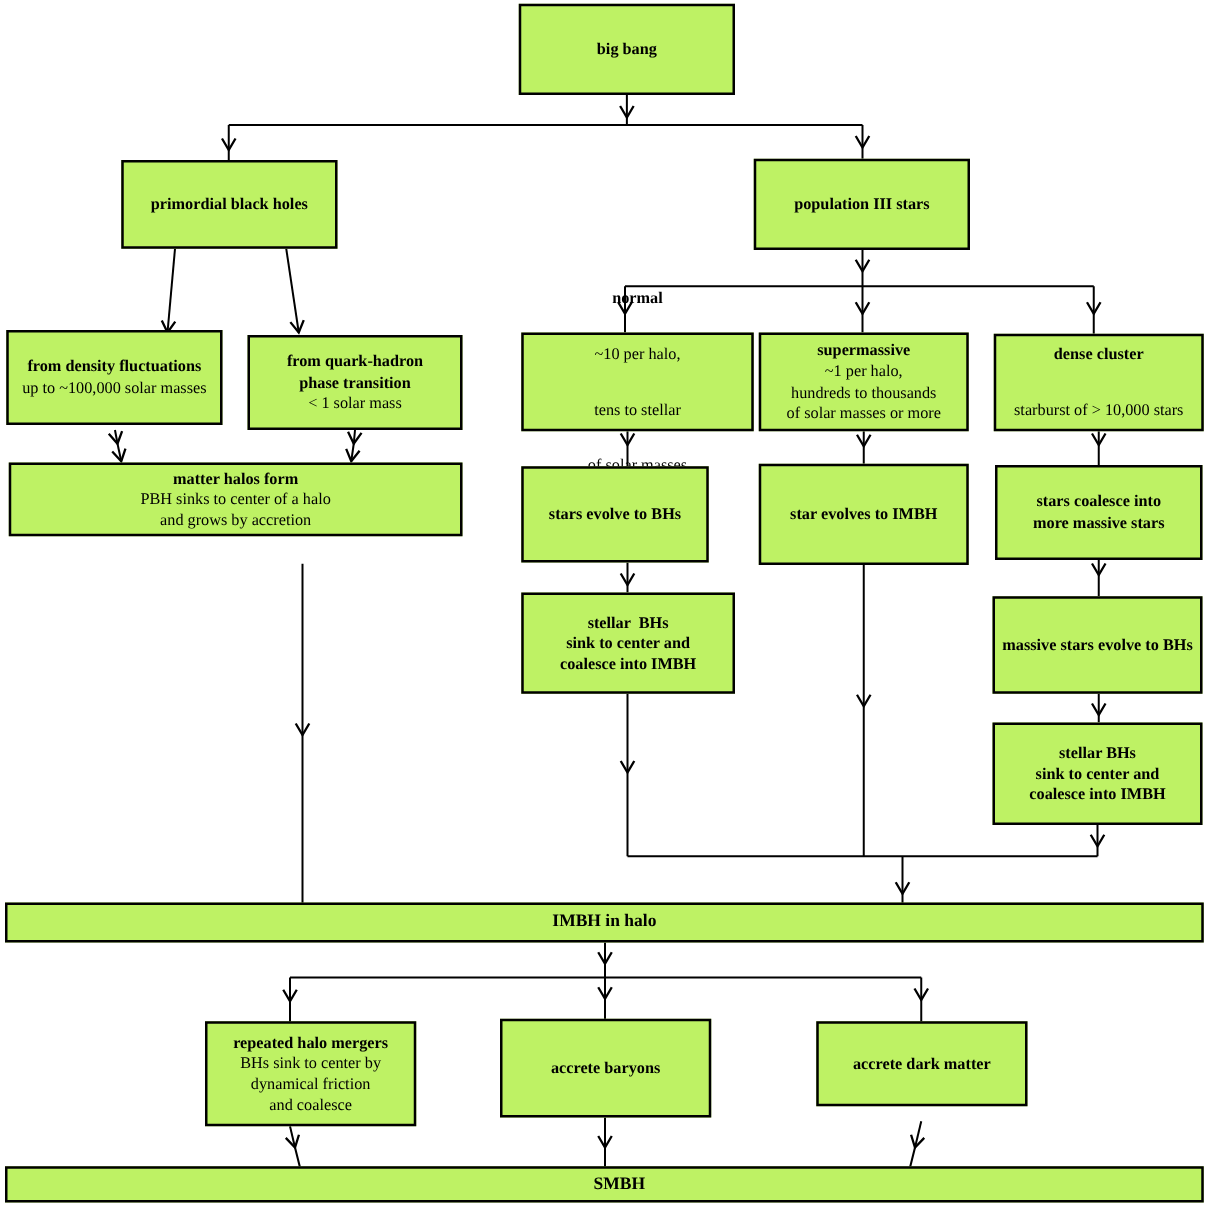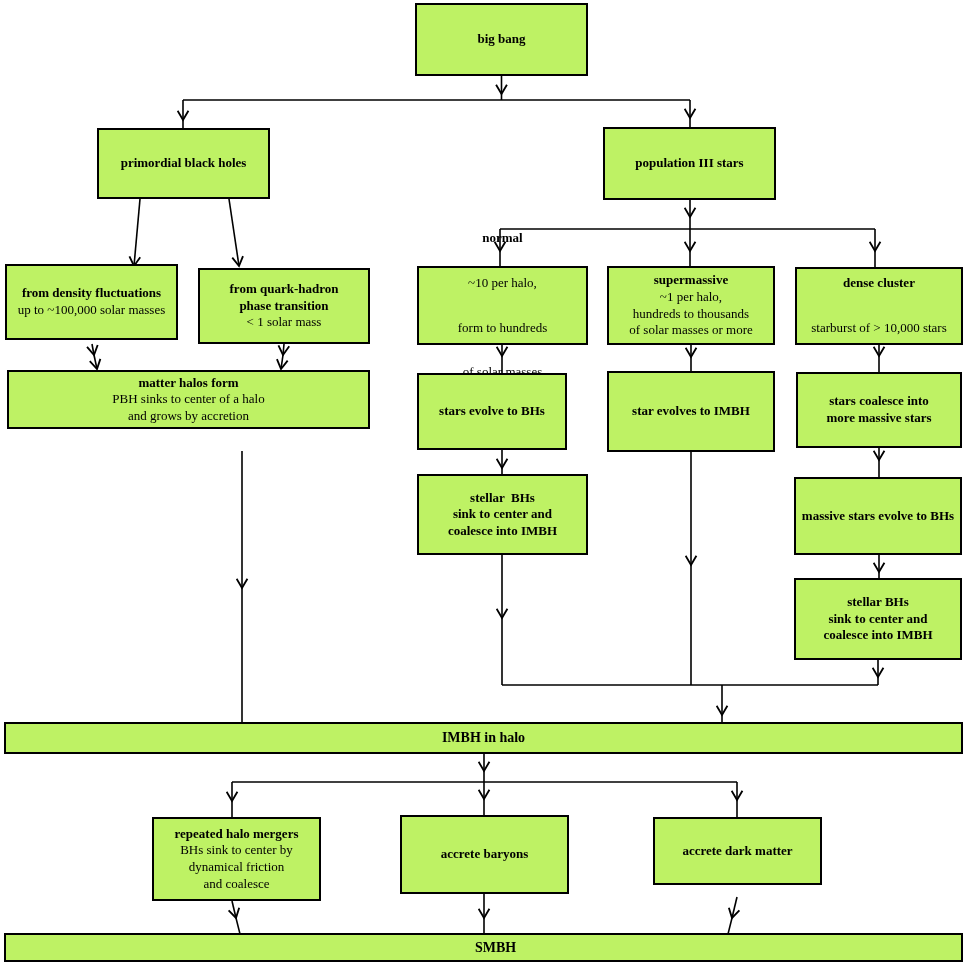--- a/index.html
+++ b/index.html
@@ -110,24 +110,24 @@
       <div class="ln b">from quark-hadron</div>
       <div class="ln b">phase transition</div>
       <div class="ln">&lt; 1 solar mass</div>
     </div>
   <div class="node" style="left:7px;top:370px;width:363px;height:59px;">
       <div class="ln b">matter halos form</div>
       <div class="ln">PBH sinks to center of a halo</div>
       <div class="ln">and grows by accretion</div>
     </div>
 
-  <div class="node" style="left:417px;top:266px;width:171px;height:79px;gap:28px;">
+  <div class="node" style="left:417px;top:266px;width:186px;height:79px;gap:28px;">
       <div class="ln b">normal</div>
       <div class="ln">~10 per halo,</div>
-      <div class="ln">form to hundreds</div>
+      <div class="ln">tens to stellar</div>
       <div class="ln">of solar masses</div>
     </div>
   <div class="node" style="left:607px;top:266px;width:168px;height:79px;">
       <div class="ln b">supermassive</div>
       <div class="ln">~1 per halo,</div>
       <div class="ln">hundreds to thousands</div>
       <div class="ln">of solar masses or more</div>
     </div>
   <div class="node" style="left:795px;top:267px;width:168px;height:78px;gap:28px;">
       <div class="ln b">dense cluster</div>
@@ -156,21 +156,21 @@
   <div class="node" style="left:794px;top:578px;width:168px;height:82px;">
       <div class="ln b">stellar BHs</div>
       <div class="ln b">sink to center and</div>
       <div class="ln b">coalesce into IMBH</div>
     </div>
 
   <div class="node bar" style="left:4px;top:722px;width:959px;height:32px;">
       <div class="ln b">IMBH in halo</div>
     </div>
 
-  <div class="node" style="left:152px;top:817px;width:169px;height:84px;font-family:Liberation Serif, serif;">
+  <div class="node" style="left:164px;top:817px;width:169px;height:84px;font-family:Liberation Serif, serif;">
       <div class="ln b">repeated halo mergers</div>
       <div class="ln">BHs sink to center by</div>
       <div class="ln">dynamical friction</div>
       <div class="ln">and coalesce</div>
     </div>
   <div class="node" style="left:400px;top:815px;width:169px;height:79px;">
       <div class="ln b">accrete baryons</div>
     </div>
   <div class="node" style="left:653px;top:817px;width:169px;height:68px;justify-content:center;">
       <div class="ln b">accrete dark matter</div>

